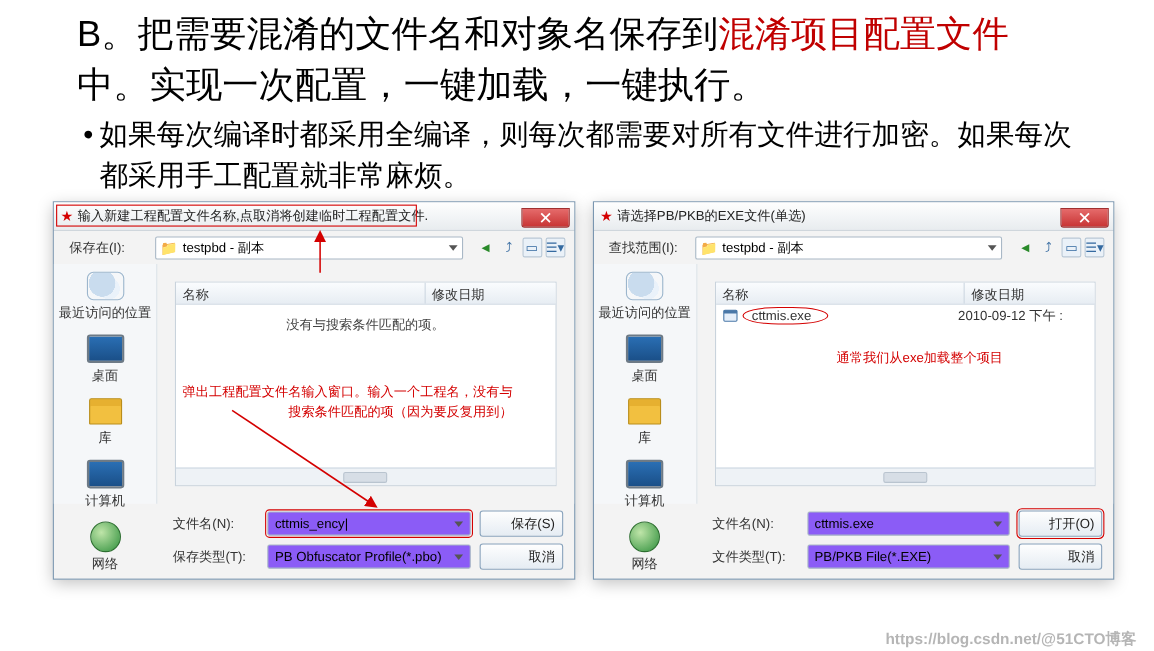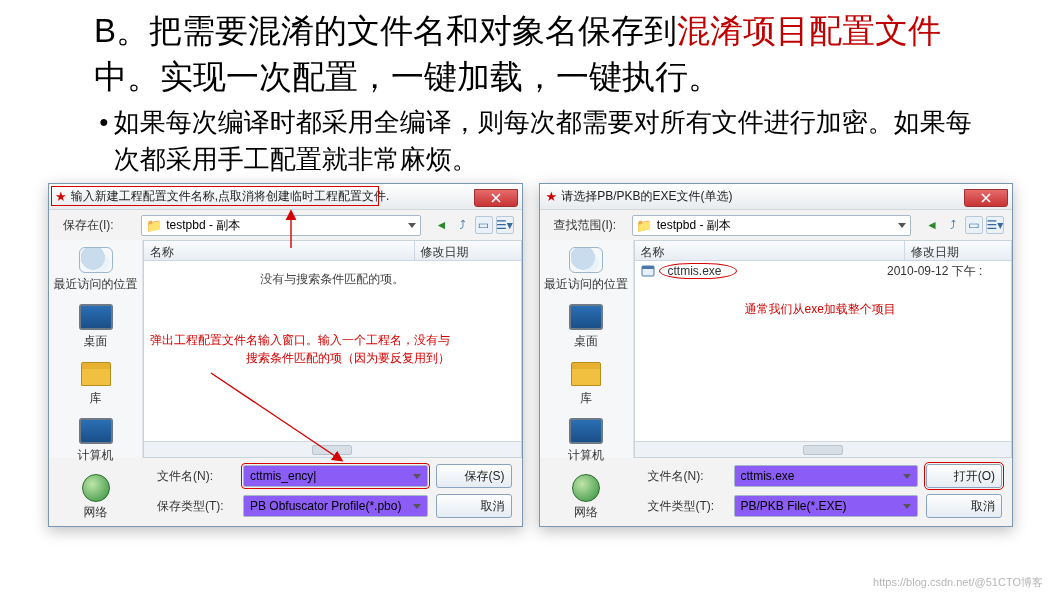--- a/index.html
+++ b/index.html
@@ -8,21 +8,20 @@
     padding: 0;
     font-family: "Microsoft YaHei", SimSun, sans-serif;
     width: 1049px;
     height: 592px;
     background: #fff;
     position: relative;
     overflow: hidden;
   }
   .doc-text {
     padding: 4px 70px 0 70px;
-    margin-left: 24px;
   }
   .heading {
     font-size: 33px;
     line-height: 1.4;
     color: #000;
     margin: 4px 0 4px 0;
   }
   .heading .hl { color: #c00000; }
   .bullet-row {
     display: flex;
@@ -106,31 +105,31 @@
     padding: 4px 0 0 0; gap: 2px;
     background: #f5f7f9;
   }
   .place { width: 100%; text-align: center; padding: 2px 0 6px 0; font-size: 12px; color: #333; }
   .place .pic {
     width: 36px; height: 28px; margin: 0 auto 2px auto;
     display: flex; align-items: center; justify-content: center;
   }
   .filearea {
     flex: 1; display: flex; flex-direction: column;
-    background: #fff; border: 1px solid #c9d3dc; margin: 0; position: relative;
+    background: #fff; border: 1px solid #c9d3dc; margin: 16px; position: relative;
   }
   .cols {
     display: flex; height: 20px;
     background: linear-gradient(#fafcfe,#e7edf3);
     border-bottom: 1px solid #cdd7e1;
     font-size: 12px; color: #333;
   }
   .col { padding: 3px 6px; border-right: 1px solid #cdd7e1; }
   .col.name { flex: 1; }
-  .col.date { width: 106px; border-right: none; }
+  .col.date { width: 118px; border-right: none; }
   .filelist {
     flex: 1; overflow: hidden; font-size: 12px; color: #333; position: relative;
   }
   .filerow {
     display: flex; align-items: center; height: 20px; padding: 0 6px; gap: 4px;
   }
   .filerow .datecell { margin-left: auto; width: 118px; }
   .circled {
     border: 1px solid #d40000; border-radius: 50%/60%;
     padding: 0 14px 0 8px;
@@ -176,23 +175,24 @@
     display: flex; align-items: center; justify-content: flex-end;
     padding: 0 6px;
   }
   .red-box { outline: 1px solid #d40000; outline-offset: 1px; }
   .title-red-box {
     position: absolute; border: 1px solid #d40000;
     left: 2px; top: 2px; width: 328px; height: 20px; pointer-events:none;
   }
   .svg-arrow { position: absolute; pointer-events: none; }
   .watermark {
-    position: absolute; right: 6px; bottom: 2px;
-    font-size: 11px; color: rgba(120,120,120,.55);
+    position: absolute; right: 16px; bottom: 2px;
+    font-size: 14px; color: rgba(120,120,120,.55);
     font-family: Arial, sans-serif;
+    font-weight: bold;
   }
   
   .ico-recent { background: radial-gradient(circle at 40% 40%, #c9dcee 0 50%, transparent 51%),
                 radial-gradient(circle at 60% 60%, #eaf2fa 0 40%, transparent 41%);
                 border: 1px solid #9cb6cd; border-radius: 6px; width: 34px; height: 26px; }
   .ico-desktop { width: 34px; height: 26px; background: linear-gradient(#2a6fb4,#1a4f88); border: 2px solid #6d7a86; border-radius: 3px; }
   .ico-lib { width: 30px; height: 24px; background: #f2c040; border: 1px solid #b98d1b; border-radius: 2px 2px 1px 1px; box-shadow: inset 0 6px 0 #e6b030; }
   .ico-computer { width: 34px; height: 26px; background: linear-gradient(#2a6fb4,#1a4f88); border: 2px solid #6d7a86; border-radius: 3px; position: relative; }
   .ico-net { width: 28px; height: 28px; border-radius: 50%; background: radial-gradient(circle at 35% 35%, #bfe5a9, #2e8f3b); border: 1px solid #2d6e30; }
   .exe-svg { width:14px; height:14px; }

